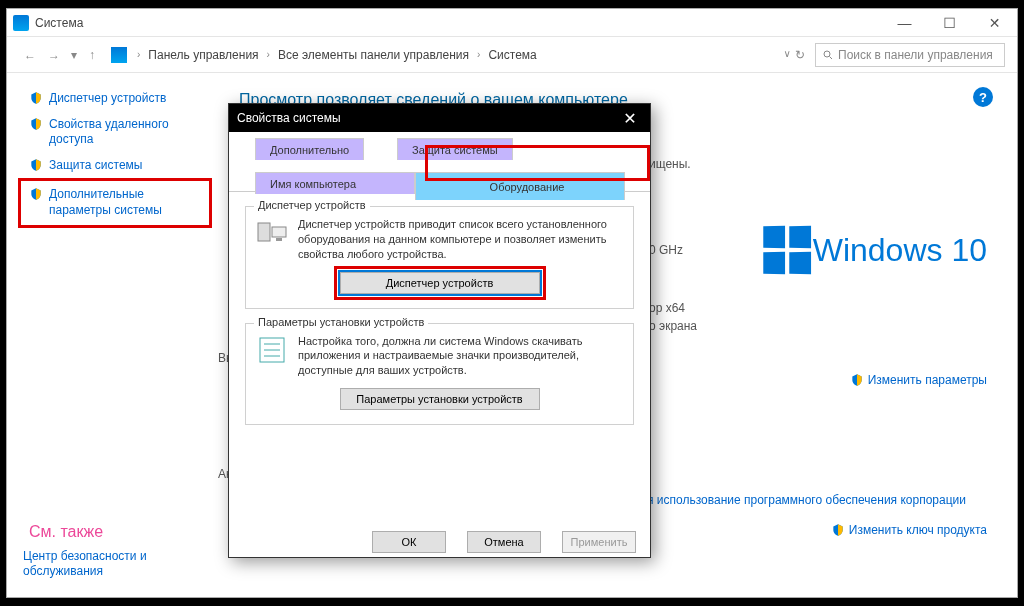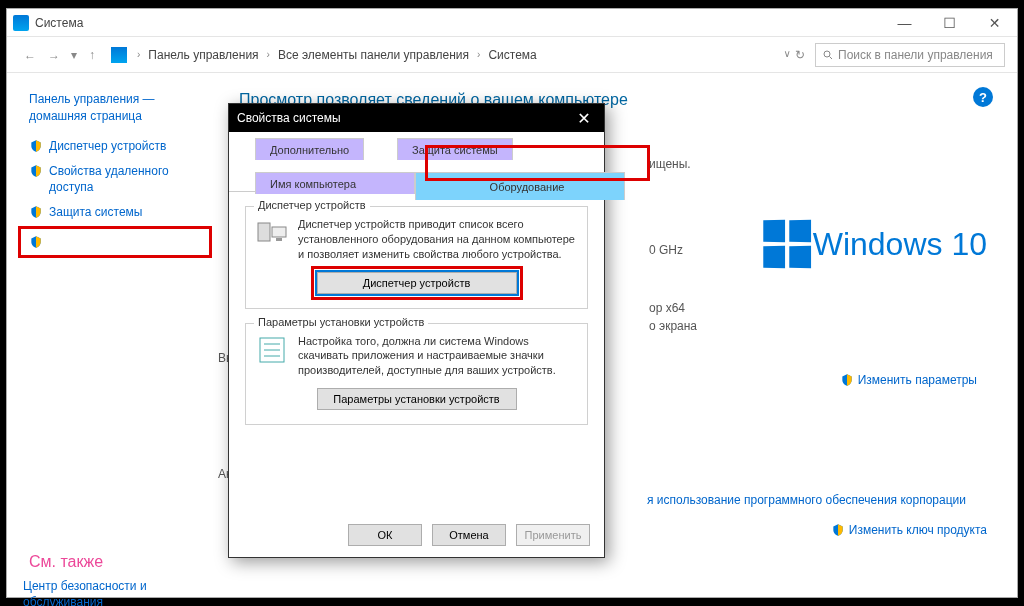--- a/index.html
+++ b/index.html
@@ -28,58 +28,58 @@
 .sidebar { width: 210px; padding: 18px 10px 10px 22px; font-size: 12px; color: #444; }
 .panel-home { color: #0066cc; font-size: 12px; line-height: 1.4; margin-bottom: 14px; display: inline-block; }
 .side-link { display: flex; align-items: flex-start; gap: 6px; margin-bottom: 10px; color: #0066cc; cursor: pointer; line-height: 1.3; }
 .side-link.highlight { outline: 3px solid #d00; outline-offset: 2px; padding: 4px 6px; margin-left: -6px; margin-bottom: 6px; }
 .shield-icon { flex-shrink: 0; }
 .see-also { color: #ec4899; font-size: 16px; margin-top: 300px; margin-bottom: 8px; }
 
 .content { flex: 1; position: relative; padding: 18px 22px; }
 .page-heading { font-size: 16px; color: #0066a1; font-weight: 400; margin-bottom: 16px; }
 
-.win-logo { position: absolute; right: 30px; top: 147px; display: flex; align-items: center; gap: 2px; }
+.win-logo { position: absolute; right: 30px; top: 153px; display: flex; align-items: center; gap: 2px; }
 .win-squares { width: 48px; height: 48px; position: relative; }
 .win-squares span { position: absolute; width: 22px; height: 22px; background: #0078d7; }
 .win-squares span:nth-child(1){ left:0; top:0; transform: perspective(100px) rotateY(-8deg); }
 .win-squares span:nth-child(2){ right:0; top:0; transform: perspective(100px) rotateY(-8deg); }
 .win-squares span:nth-child(3){ left:0; bottom:0; transform: perspective(100px) rotateY(-8deg); }
 .win-squares span:nth-child(4){ right:0; bottom:0; transform: perspective(100px) rotateY(-8deg); }
 .win-text { font-size: 32px; color: #0078d7; font-weight: 300; }
 
 .info-snippet { position: absolute; font-size: 12px; color: #555; }
 .link-snippet { color: #0066cc; cursor: pointer; }
 .shield-link { display: inline-flex; align-items: center; gap: 4px; }
 
 .help-icon { position: absolute; right: 24px; top: 14px; width: 20px; height: 20px; border-radius: 50%; background: #0078d7; color: #fff; font-size: 13px; display: flex; align-items: center; justify-content: center; font-weight: bold; cursor: pointer; }
 
 
-.dialog { position: absolute; left: 228px; top: 103px; width: 377px; height: 455px; background: #fff; border: 1px solid #333; box-shadow: 4px 4px 16px rgba(0,0,0,.4); z-index: 100; }
+.dialog { position: absolute; left: 228px; top: 103px; width: 423px; height: 455px; background: #fff; border: 1px solid #333; box-shadow: 4px 4px 16px rgba(0,0,0,.4); z-index: 100; }
 .dlg-title { height: 28px; background: #000; color: #fff; display: flex; align-items: center; padding: 0 8px; font-size: 12px; }
 .dlg-title-spacer { flex: 1; }
 .dlg-close { width: 24px; height: 24px; display: flex; align-items: center; justify-content: center; cursor: pointer; font-size: 16px; }
 
 .tabs { position: relative; height: 54px; border-bottom: 1px solid #ccc; margin-top: 6px; }
 .tab { position: absolute; background: #c4b5fd; border: 1px solid #ccc; border-bottom: none; padding: 3px 14px; font-size: 11px; color: #333; cursor: pointer; top: 0; height: 22px; display:flex; align-items:center; }
 .tab.row2 { top: 26px; margin-top: 8px; }
 .tab.active { z-index: 2; background: #7dd3fc; height: 28px; padding-left: 28px; }
 
 .tab-hl { position: absolute; border: 3px solid #d00; left: 425px; top: 145px; width: 225px; height: 36px; z-index: 150; pointer-events: none; }
 
 .group { border: 1px solid #d0d0d0; margin: 14px 16px 6px 16px; padding: 10px 10px 14px 10px; position: relative; font-size: 11px; color: #333; }
 .group-title { position: absolute; top: -8px; left: 8px; background: #fff; padding: 0 4px; }
 .group-body { display: flex; gap: 10px; }
 .group-icon { width: 32px; height: 32px; flex-shrink: 0; display: flex; align-items: center; justify-content: center; }
 .group-text { line-height: 1.35; }
 .group-btn { display: block; margin: 10px auto 0 auto; width: 200px; height: 22px; background: #e1e1e1; border: 1px solid #adadad; font-size: 11px; cursor: pointer; }
 .group-btn.hl { outline: 3px solid #d00; outline-offset: 3px; }
 .group-btn.focus { box-shadow: 0 0 0 2px #0078d7; }
 
-.dlg-buttons { position: absolute; bottom: 11px; right: 14px; display: flex; gap: 10px; }
+.dlg-buttons { position: absolute; bottom: 4px; right: 14px; display: flex; gap: 21px; }
 .dlg-btn { width: 74px; height: 22px; font-size: 11px; border: 1px solid #adadad; background: #e1e1e1; cursor: pointer; }
 .dlg-btn.disabled { color: #999; background: #f0f0f0; }
 </style>
 </head>
 <body>
 
 <div class="window">
 
   <div class="titlebar">
     <div class="titlebar-icon"></div>
@@ -111,24 +111,20 @@
       <svg width="12" height="12" viewBox="0 0 24 24">
           <circle cx="10" cy="10" r="6" fill="none" stroke="#888" stroke-width="2"></circle>
           <line x1="15" y1="15" x2="20" y2="20" stroke="#888" stroke-width="2"></line>
         </svg>
       <span>Поиск в панели управления</span>
     </div>
   </div>
 
   <div class="body">
     <div class="sidebar">
-      <div class="panel-home">
-        <span>Панель управления —</span><br>
-        <span>домашняя страница</span>
-      </div>
 
       <div class="side-link">
         <svg class="shield-icon" width="14" height="14" viewBox="0 0 24 24">
             <path d="M12 2 L20 6 V12 C20 17 16 21 12 22 C8 21 4 17 4 12 V6 Z" fill="#0078d7"></path>
             <path d="M12 2 L20 6 V12 C20 17 16 21 12 22 V2 Z" fill="#ffb900"></path>
           </svg>
         <span>Диспетчер устройств</span>
       </div>
       <div class="side-link">
         <svg class="shield-icon" width="14" height="14" viewBox="0 0 24 24">
@@ -142,20 +138,21 @@
             <path d="M12 2 L20 6 V12 C20 17 16 21 12 22 C8 21 4 17 4 12 V6 Z" fill="#0078d7"></path>
             <path d="M12 2 L20 6 V12 C20 17 16 21 12 22 V2 Z" fill="#ffb900"></path>
           </svg>
         <span>Защита системы</span>
       </div>
       <div class="side-link highlight">
         <svg class="shield-icon" width="14" height="14" viewBox="0 0 24 24">
             <path d="M12 2 L20 6 V12 C20 17 16 21 12 22 C8 21 4 17 4 12 V6 Z" fill="#0078d7"></path>
             <path d="M12 2 L20 6 V12 C20 17 16 21 12 22 V2 Z" fill="#ffb900"></path>
           </svg>
+        <span>Дополнительные параметры системы</span>
       </div>
 
       <div class="see-also">См. также</div>
       <div class="side-link" style="margin-left:-6px">
         <span>Центр безопасности и обслуживания</span>
       </div>
     </div>
 
     <div class="content">
       <div class="help-icon">?</div>
@@ -171,21 +168,21 @@
         <div class="win-text">Windows 10</div>
       </div>
 
       <div class="info-snippet" style="left:432px; top:84px">ищены.</div>
       <div class="info-snippet" style="left:432px; top:170px">0 GHz</div>
       <div class="info-snippet" style="left:432px; top:228px">ор x64</div>
       <div class="info-snippet" style="left:432px; top:246px">о экрана</div>
       <div class="info-snippet" style="left:1px; top:278px">Вы</div>
       <div class="info-snippet" style="left:1px; top:394px">Ак</div>
 
-      <div class="info-snippet shield-link" style="right:40px; top:300px; text-align:right">
+      <div class="info-snippet shield-link" style="right:30px; top:300px; text-align:right">
         <svg width="14" height="14" viewBox="0 0 24 24">
             <path d="M12 2 L20 6 V12 C20 17 16 21 12 22 C8 21 4 17 4 12 V6 Z" fill="#0078d7"></path>
             <path d="M12 2 L20 6 V12 C20 17 16 21 12 22 V2 Z" fill="#ffb900"></path>
           </svg>
         <span class="link-snippet">Изменить параметры</span>
       </div>
 
       <div class="info-snippet link-snippet" style="left:430px; top:420px">я использование программного обеспечения корпорации</div>
 
       <div class="info-snippet shield-link" style="right:30px; top:450px">

